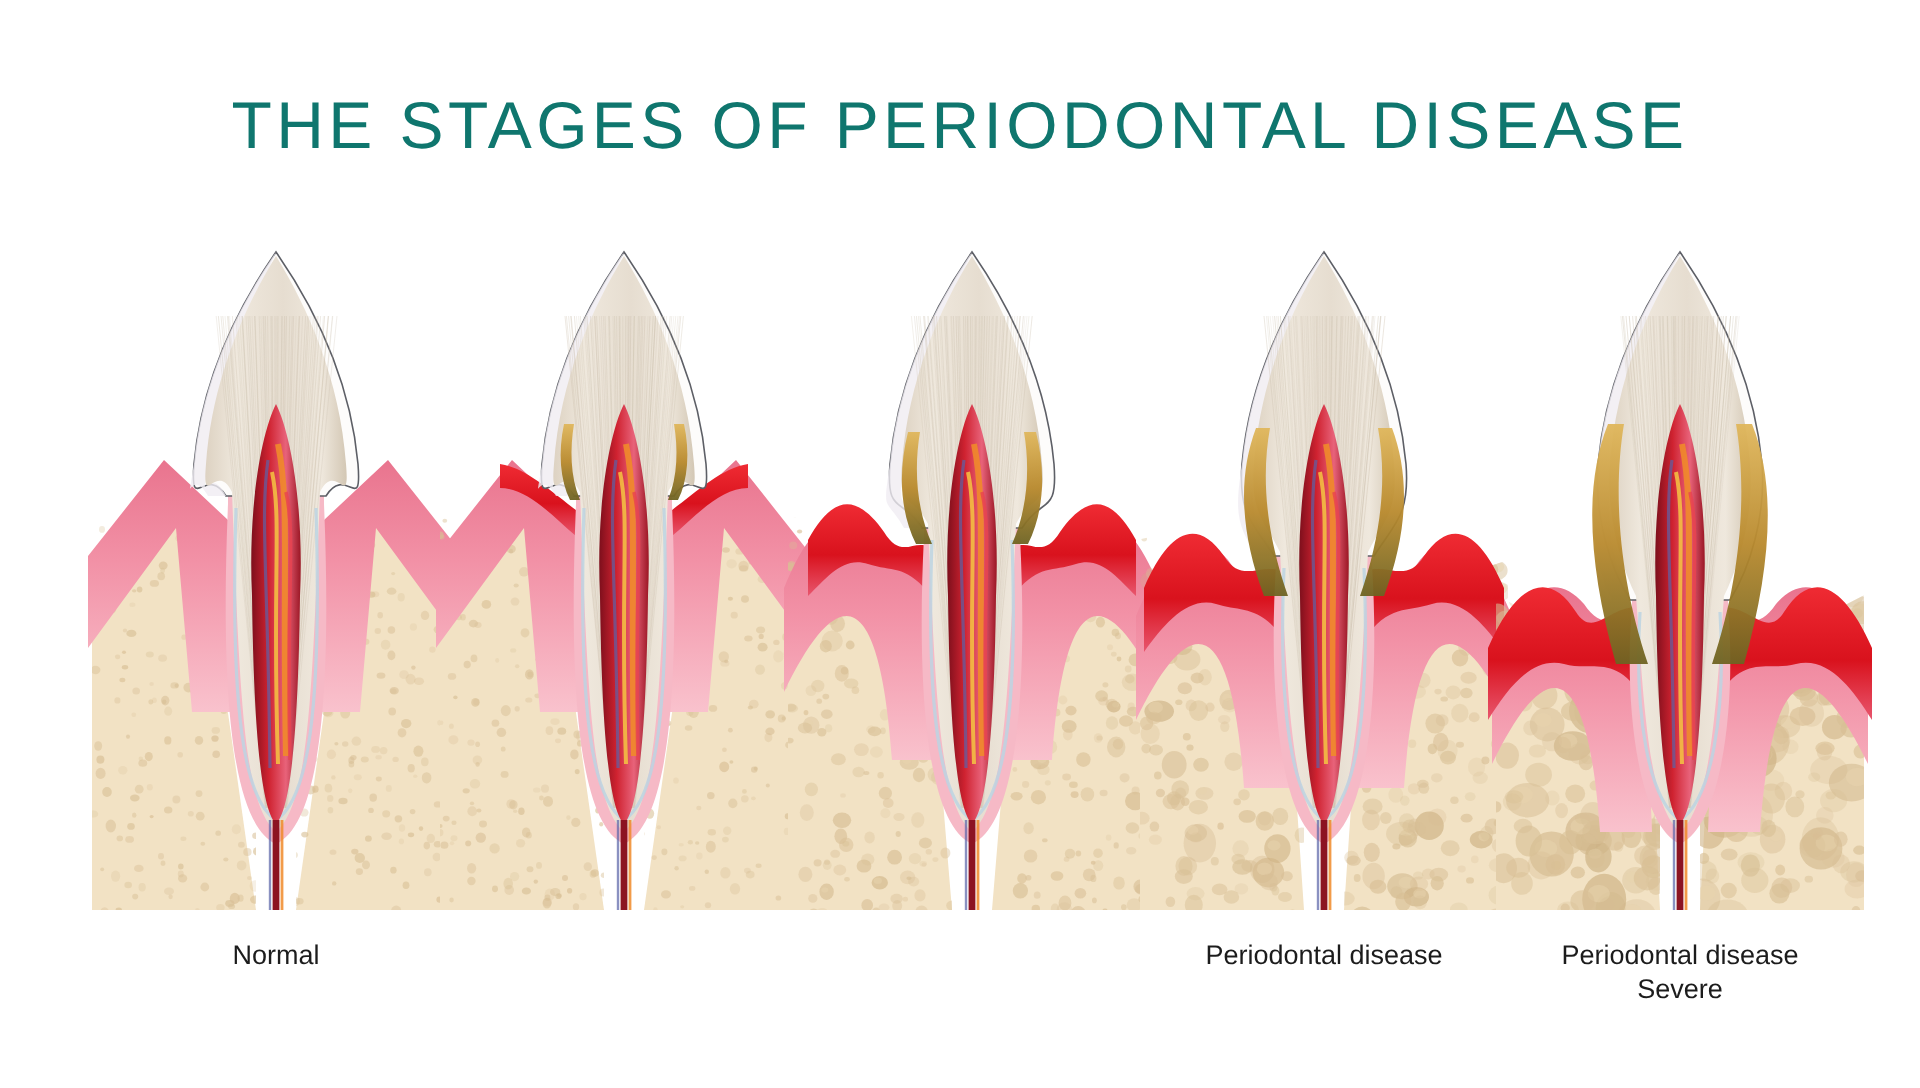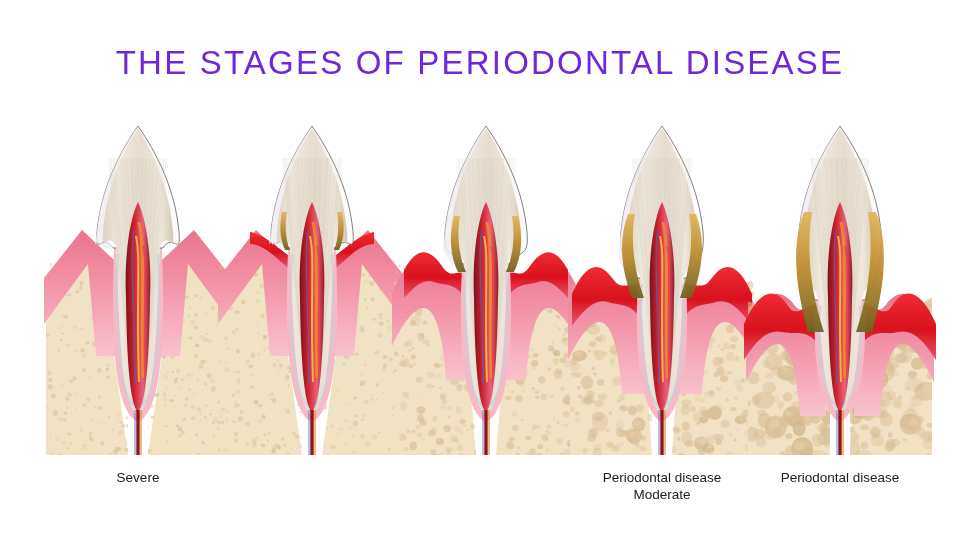--- a/index.html
+++ b/index.html
@@ -4,21 +4,21 @@
 <title>The Stages of Periodontal Disease</title>
 <style>
   html,body{margin:0;padding:0;}
   body{
     width:960px;height:544px;background:#ffffff;overflow:hidden;
     font-family:"Liberation Sans","DejaVu Sans",sans-serif;
     position:relative;
   }
   #title{
     position:absolute;left:0;top:44px;width:960px;text-align:center;
-    font-size:33px;letter-spacing:2.2px;font-weight:400;color:#6d28d9;
+    font-size:33px;letter-spacing:2.2px;font-weight:400;color:#0f766e;
     white-space:nowrap;
   }
   .stage{position:absolute;top:118px;width:192px;height:400px;}
   .diagram{position:absolute;left:0;top:0;width:192px;height:345px;}
   .caption{
     position:absolute;top:352px;left:-14px;width:220px;text-align:center;
     font-size:13.5px;color:#1c1c1c;line-height:16.5px;font-weight:400;
   }
   .caption span{display:block;}
   svg{display:block;}
@@ -455,21 +455,21 @@
           <path d="M 92 112 C 88 140 92 170 93 266" stroke="#5a63a8" stroke-width="1.6" fill="none" opacity="0.7"></path>
           <path d="M 101 128 C 106 150 101 176 103 262" stroke="#e8424f" stroke-width="1.8" fill="none" opacity="0.8"></path>
           <g>
             <path d="M 96 292 L 96 337" stroke="#8c1322" stroke-width="3.4"></path>
             <path d="M 99 292 L 99 337" stroke="#f08a2a" stroke-width="1.4" opacity="0.85"></path>
             <path d="M 93 292 L 93 337" stroke="#5a63a8" stroke-width="1.2" opacity="0.7"></path>
           </g>
         </svg>
       </div>
       <div class="caption">
-        <span>Severe</span>
+        <span>Normal</span>
       </div>
     </div>
     <div class="stage" style="left: 216px;">
       <div class="diagram">
         <svg width="192" height="345" viewBox="0 0 192 345" xmlns="http://www.w3.org/2000/svg">
           <defs>
             <linearGradient id="dent1" x1="0" y1="0" x2="1" y2="0">
               <stop offset="0%" stop-color="#ddd2c2"></stop>
               <stop offset="22%" stop-color="#efe8dd"></stop>
               <stop offset="55%" stop-color="#e6ddd0"></stop>
@@ -1819,21 +1819,20 @@
           <g>
             <path d="M 62 96 C 53 120 54 148 66 180 L 78 180 C 66 146 65 118 69 96 Z" fill="url(#tartg3)" opacity="0.95"></path>
           </g>
           <g transform="translate(192,0) scale(-1,1)">
             <path d="M 62 96 C 53 120 54 148 66 180 L 78 180 C 66 146 65 118 69 96 Z" fill="url(#tartg3)" opacity="0.95"></path>
           </g>
         </svg>
       </div>
       <div class="caption">
         <span>Periodontal disease</span>
-        <span>Moderate</span>
       </div>
     </div>
     <div class="stage" style="left: 744px;">
       <div class="diagram">
         <svg width="192" height="345" viewBox="0 0 192 345" xmlns="http://www.w3.org/2000/svg">
           <defs>
             <linearGradient id="dent4" x1="0" y1="0" x2="1" y2="0">
               <stop offset="0%" stop-color="#ddd2c2"></stop>
               <stop offset="22%" stop-color="#efe8dd"></stop>
               <stop offset="55%" stop-color="#e6ddd0"></stop>
@@ -2291,15 +2290,16 @@
           <g>
             <path d="M 60 94 C 48 124 50 164 64 214 L 80 214 C 64 166 63 124 68 94 Z" fill="url(#tartg4)" opacity="0.95"></path>
           </g>
           <g transform="translate(192,0) scale(-1,1)">
             <path d="M 60 94 C 48 124 50 164 64 214 L 80 214 C 64 166 63 124 68 94 Z" fill="url(#tartg4)" opacity="0.95"></path>
           </g>
         </svg>
       </div>
       <div class="caption">
         <span>Periodontal disease</span>
+        <span>Severe</span>
       </div>
     </div>
   </div>
 
 </body></html>

